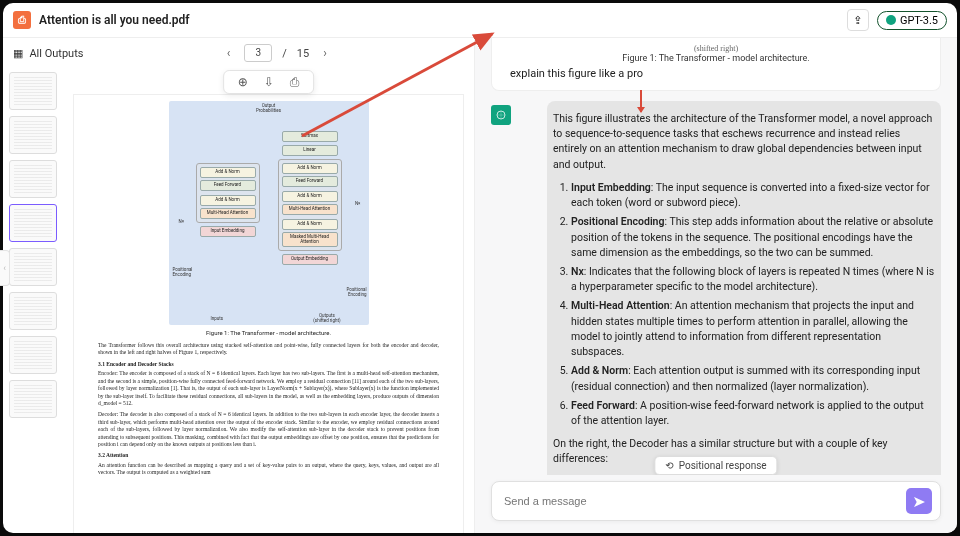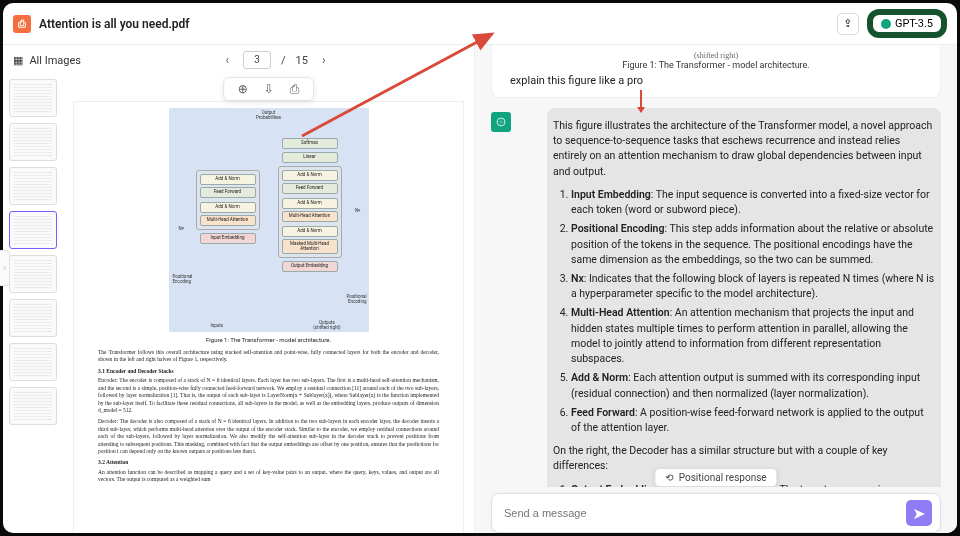--- a/index.html
+++ b/index.html
@@ -3,21 +3,21 @@
 <meta charset="utf-8">
 <style>
 * { margin: 0; padding: 0; box-sizing: border-box; }
 body { font-family: -apple-system, BlinkMacSystemFont, "Segoe UI", Roboto, sans-serif; background: #0a0a0a; width: 960px; height: 536px; overflow: hidden; position: relative; }
 .app { background: #fff; border-radius: 10px; width: 954px; height: 530px; margin: 3px; display: flex; flex-direction: column; overflow: hidden; }
 .topbar { display: flex; align-items: center; padding: 6px 10px; border-bottom: 1px solid #eee; gap: 8px; min-height: 34px; }
 .doc-icon { width: 18px; height: 18px; background: #f36f3e; border-radius: 3px; display: flex; align-items: center; justify-content: center; color: #fff; font-size: 10px; font-weight: bold; }
 .doc-title { font-size: 12px; font-weight: 600; color: #222; flex: 1; }
 .top-right { display: flex; align-items: center; gap: 8px; }
 .share-btn { width: 22px; height: 22px; border: 1px solid #ddd; border-radius: 4px; display: flex; align-items: center; justify-content: center; font-size: 11px; cursor: pointer; }
-.model-pill { display: flex; align-items: center; gap: 4px; border: 6px solid #14532d; border-radius: 12px; padding: 2px 8px; font-size: 11px; cursor: pointer; }
+.model-pill { display: flex; align-items: center; gap: 4px; border: 1px solid #14532d; border-radius: 12px; padding: 2px 8px; font-size: 11px; cursor: pointer; }
 .model-dot { width: 10px; height: 10px; border-radius: 50%; background: #10a37f; }
 .body { display: flex; flex: 1; min-height: 0; }
 .left-pane { width: 472px; display: flex; flex-direction: column; border-right: 1px solid #eee; }
 .left-header { display: flex; align-items: center; padding: 6px 10px; gap: 6px; font-size: 11px; color: #333; }
 .pager { flex: 1; display: flex; align-items: center; justify-content: center; gap: 10px; font-size: 11px; color: #444; }
 .pager .pg { width: 28px; height: 18px; border: 1px solid #ccc; border-radius: 3px; text-align: center; font-size: 10px; line-height: 16px; }
 .pager .nav { cursor: pointer; color: #666; font-size: 12px; padding: 0 4px; }
 .left-main { display: flex; flex: 1; min-height: 0; }
 .thumbs { width: 60px; padding: 4px; overflow: hidden; }
 .thumb { width: 48px; height: 38px; border: 1px solid #ddd; border-radius: 3px; margin: 0 auto 6px; background: #fafafa; position: relative; overflow: hidden; }
@@ -49,21 +49,21 @@
 .user-prompt { font-size: 11px; color: #222; }
 .ai-row { display: flex; gap: 8px; }
 .ai-avatar { width: 20px; height: 20px; border-radius: 3px; background: #10a37f; display: flex; align-items: center; justify-content: center; flex-shrink: 0; margin-top: 4px; }
 .ai-avatar svg { width: 12px; height: 12px; }
 .ai-bubble { background: #e5e5e5; border-radius: 8px; padding: 10px 6px 30px; font-size: 10.5px; color: #222; line-height: 1.45; flex: 1; margin-left: 28px; }
 .ai-bubble p { margin-bottom: 8px; }
 .ai-bubble ol { padding-left: 18px; margin-bottom: 8px; }
 .ai-bubble li { margin-bottom: 4px; }
 .ai-bubble li b, .ai-bubble b { font-weight: 600; }
 .regen { position: absolute; bottom: 0; left: 50%; transform: translateX(-50%); background: #fff; border: 1px solid #ddd; border-radius: 5px; padding: 3px 10px; font-size: 10px; color: #444; display: flex; align-items: center; gap: 5px; cursor: pointer; box-shadow: 0 1px 4px rgba(0,0,0,0.1); }
-.input-row { padding: 6px 16px 0; }
+.input-row { padding: 6px 16px 12px; }
 .input-box { background: #fff; border: 1px solid #e0e0e0; border-radius: 8px; display: flex; align-items: center; padding: 6px 8px 6px 12px; box-shadow: 0 1px 4px rgba(0,0,0,0.05); }
 .input-box input { flex: 1; border: none; outline: none; font-size: 11px; color: #333; }
 .send-btn { width: 26px; height: 26px; background: #8f7bf3; border-radius: 5px; display: flex; align-items: center; justify-content: center; cursor: pointer; color: #fff; }
 .arrow { position: absolute; top: 26px; left: 292px; width: 220px; height: 120px; pointer-events: none; z-index: 20; }
 .redline { position: absolute; width: 2px; height: 22px; background: #d94a3a; top: 90px; left: 640px; z-index: 20; }
 .redline::after { content: ""; position: absolute; bottom: -5px; left: -3px; border: 4px solid transparent; border-top: 6px solid #d94a3a; }
 .exp-handle { position: absolute; left: 0; top: 50%; transform: translateY(-50%); width: 10px; height: 36px; border: 1px solid #e3e3e3; border-left: none; border-radius: 0 4px 4px 0; background: #fafafa; display: flex; align-items: center; justify-content: center; color: #bbb; font-size: 9px; cursor: pointer; }
 </style>
 </head>
 <body>
@@ -80,21 +80,21 @@
         <span class="model-dot"></span>
         <span>GPT-3.5</span>
       </div>
     </div>
   </div>
 
   <div class="body">
     <div class="left-pane">
       <div class="left-header">
         <span>▦</span>
-        <span>All Images</span>
+        <span>All Outputs</span>
         <div class="pager">
           <span class="nav">‹</span>
           <span class="pg">3</span>
           <span>/</span>
           <span>15</span>
           <span class="nav">›</span>
         </div>
       </div>
       <div class="left-main">
         <div class="thumbs">

